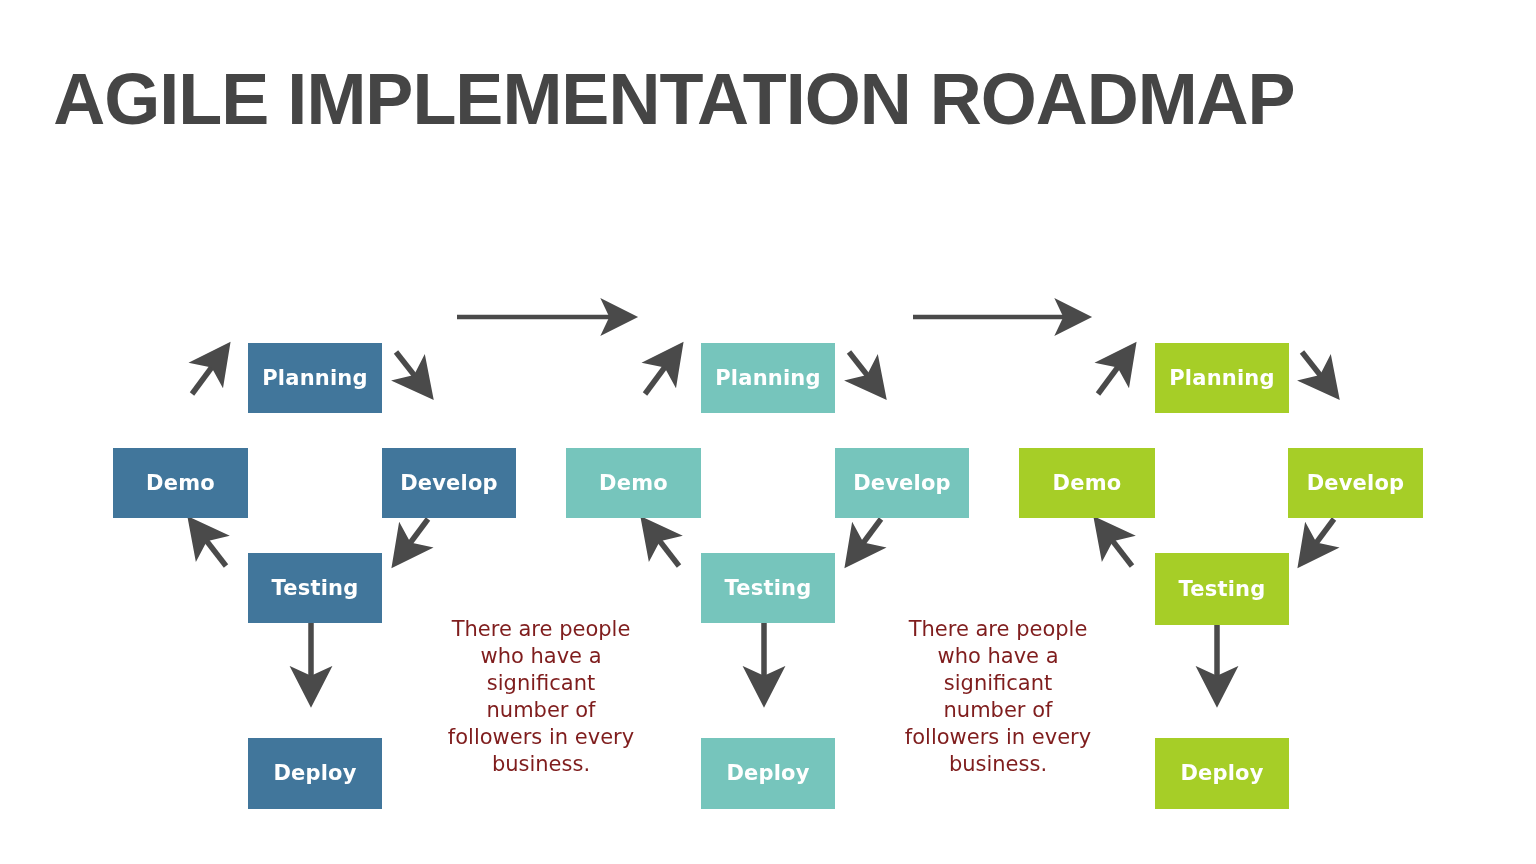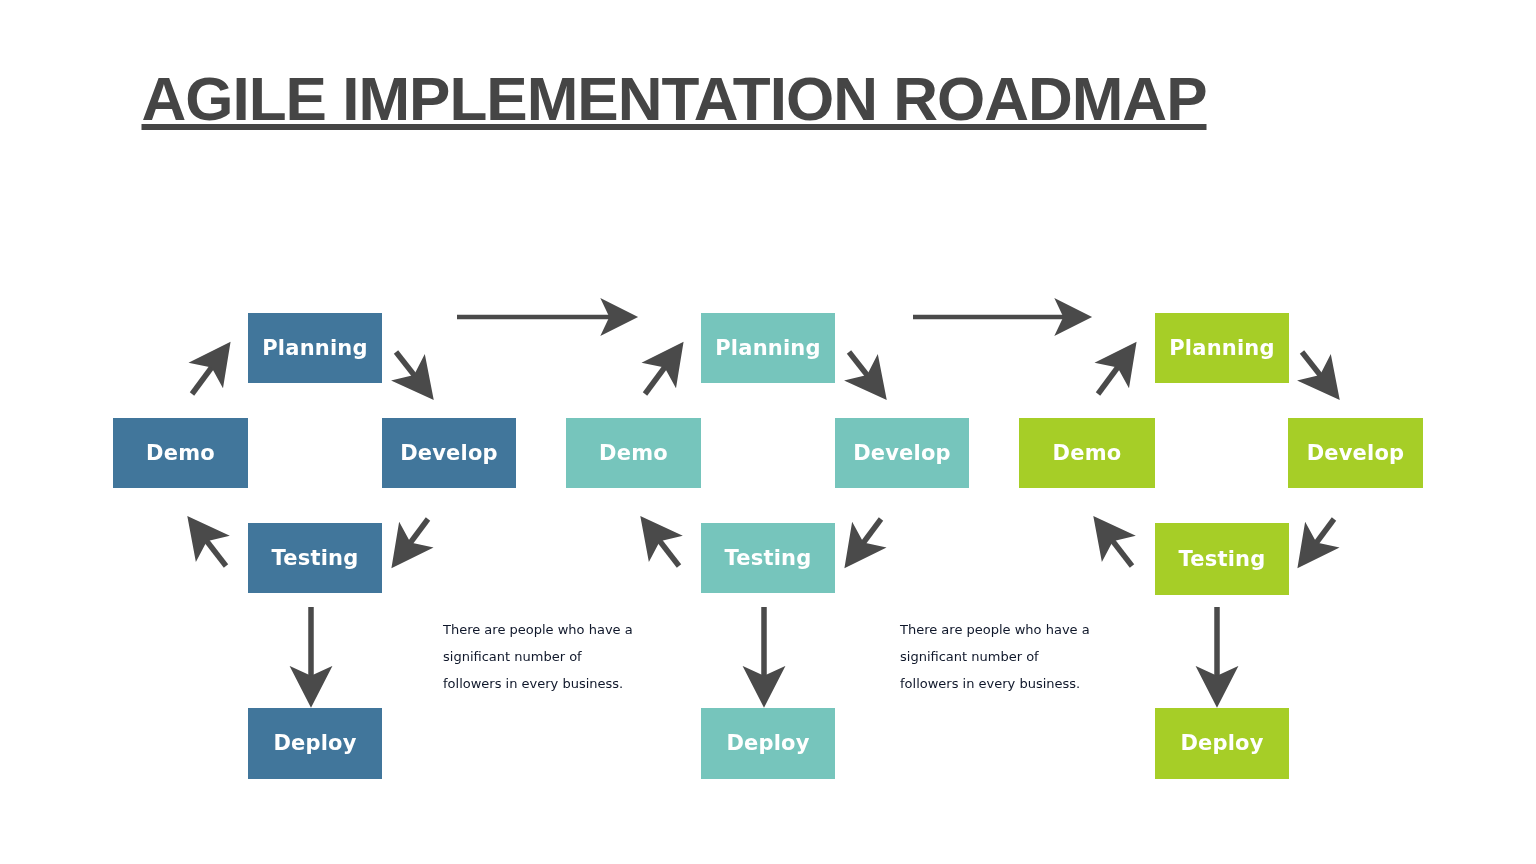--- a/index.html
+++ b/index.html
@@ -11,26 +11,25 @@
     position:relative;
   }
   #stage{position:absolute;left:0;top:0;width:1536px;height:864px;}
 
   
   .title{
     position:absolute;left:0;top:62px;width:1348px;
     text-align:center;
     font-family:"Liberation Sans", sans-serif;
     font-weight:bold;
-    font-size:62px;
+    font-size:72px;
     line-height:74px;
     letter-spacing:-1px;
     color:#454545;
     white-space:nowrap;
-    text-decoration:underline;
   }
   .subtitle{
     position:absolute;left:188px;top:154px;width:1160px;
     text-align:center;
     font-family:"DejaVu Sans", sans-serif;
     font-weight:400;
     font-size:22.5px;
     line-height:36px;
     color:#b6b6b6;
   }
@@ -39,30 +38,32 @@
   .node{
     position:absolute;
     display:flex;align-items:center;justify-content:center;
     color:#ffffff;
     font-family:"DejaVu Sans", sans-serif;
     font-weight:600;
     font-size:21px;
     letter-spacing:.2px;
     box-sizing:border-box;
     line-height:1;
+    margin-top:30px;
   }
 
   
   .caption{
     position:absolute;
     width:196px;
+    text-align:center;
     font-family:"DejaVu Sans", sans-serif;
-    font-size:13px;
+    font-size:21px;
     line-height:27px;
-    color:#0f172a;
+    color:#7f1d1d;
   }
 
   svg.arrows{
     position:absolute;left:0;top:0;width:1536px;height:864px;
     pointer-events:none;
   }
 </style>
 </head>
 <body>
 

